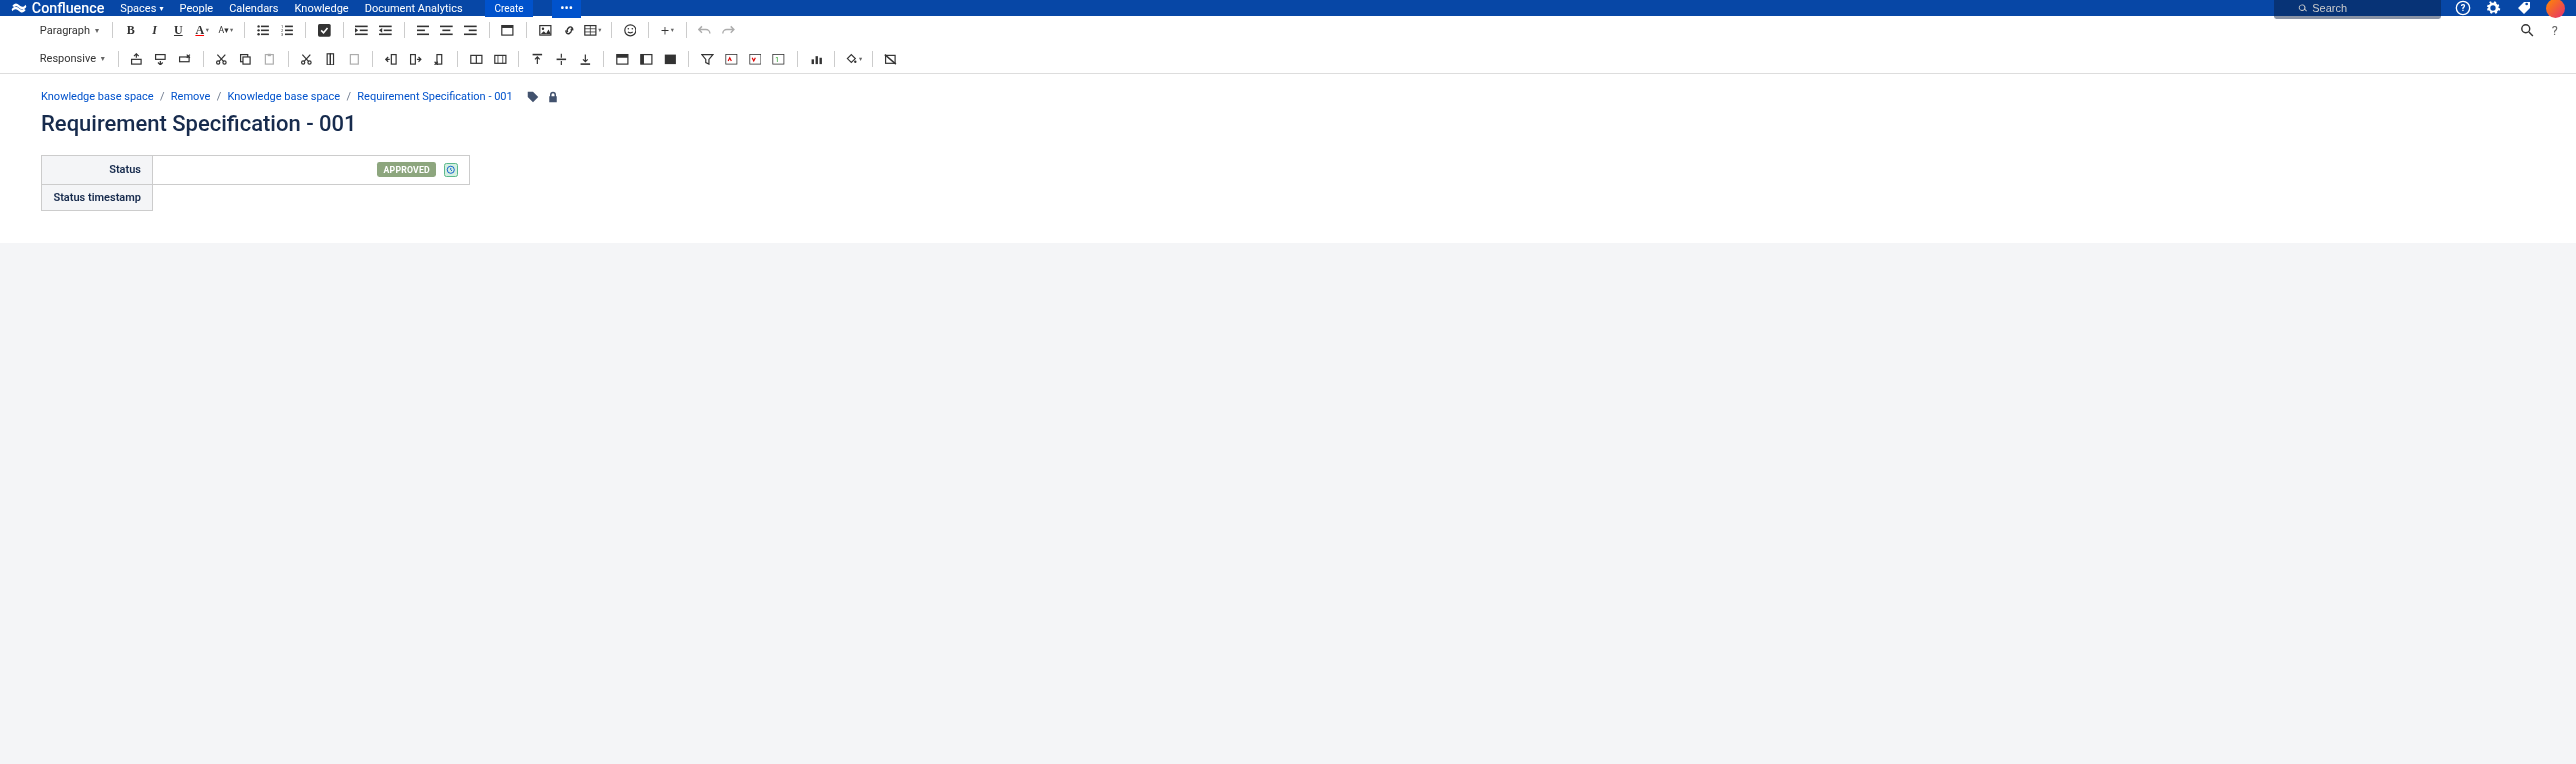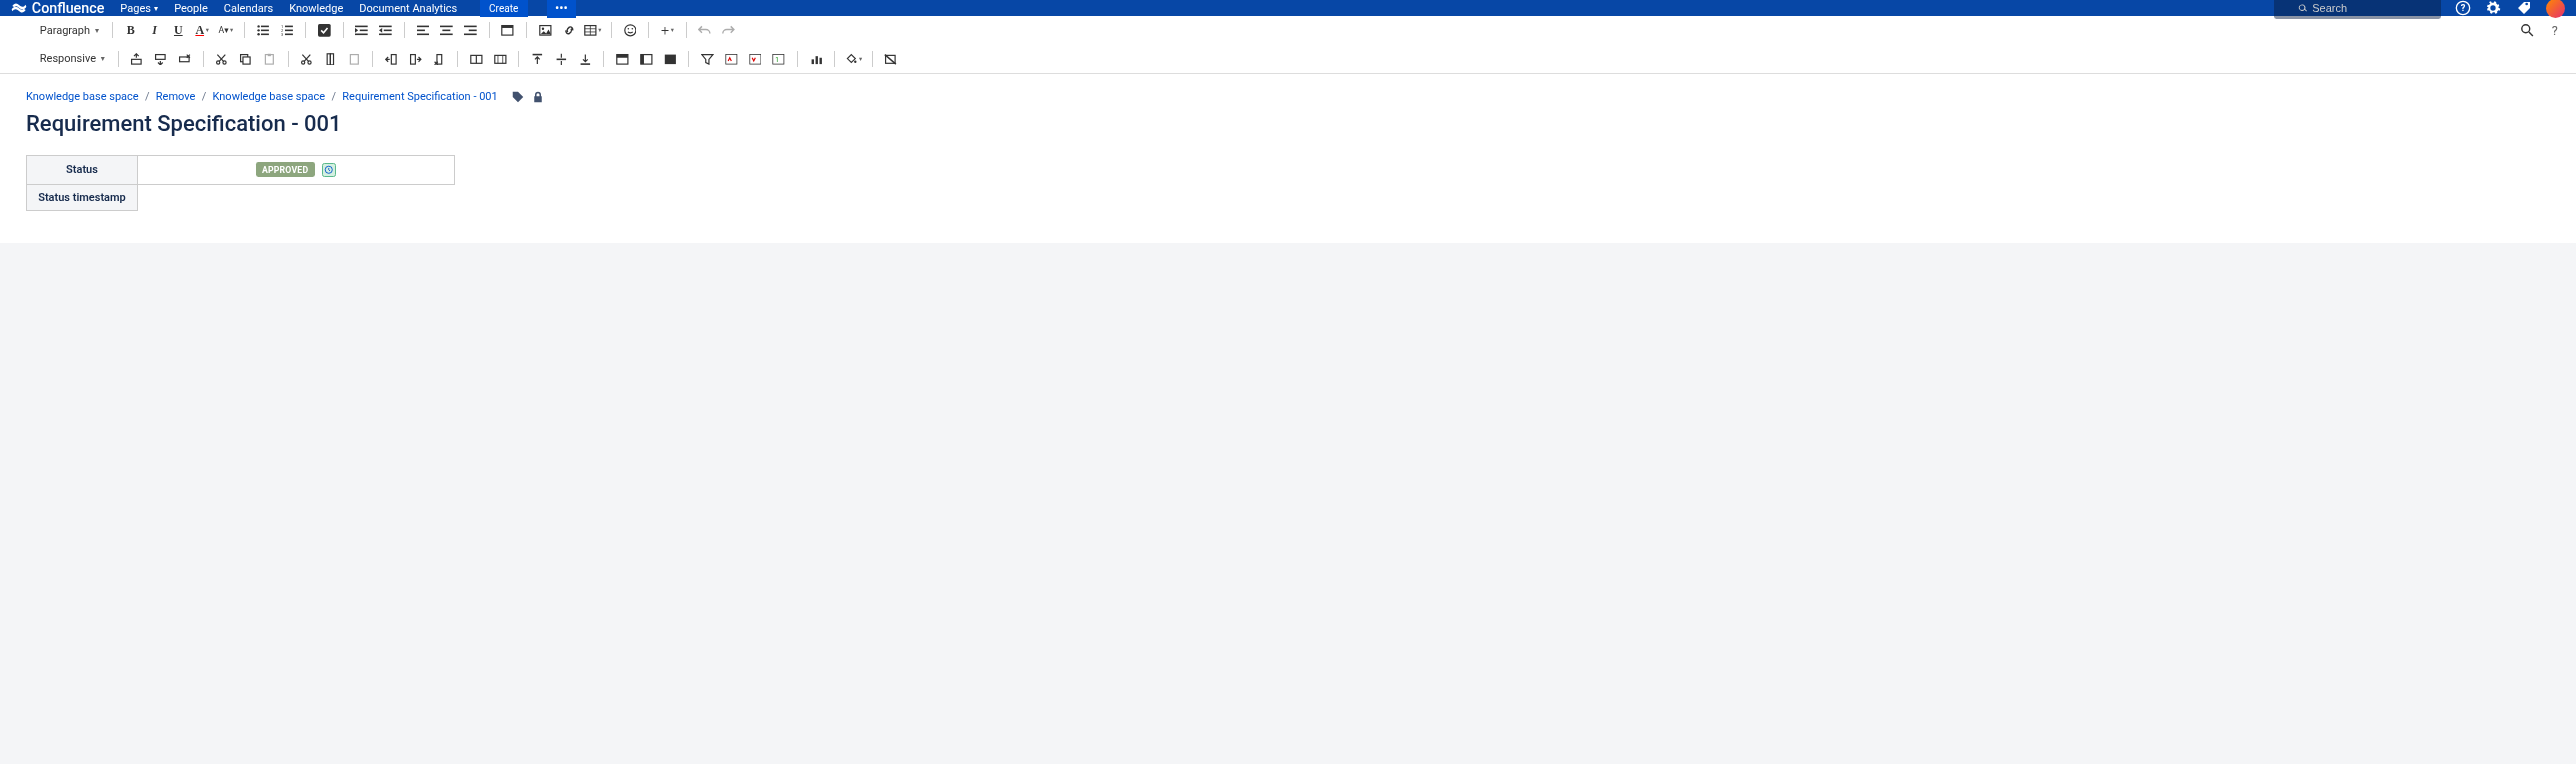--- a/index.html
+++ b/index.html
@@ -31,30 +31,30 @@
 .tool-sep { width: 0.8px; height: 16px; background: #ccc; margin: 0 4.8px; }
 .tool-dd { display: flex; align-items: center; gap: 4.8px; font-size: 11px; color: #333; cursor: pointer; padding: 3.2px 4.8px; }
 .tool-dd .chev { font-size: 8px; color: #666; }
 .tool-btn { width: 20.6px; height: 20.6px; display: flex; align-items: center; justify-content: center; cursor: pointer; color: #333; border-radius: 2.4px; }
 .tool-btn svg { width: 12.7px; height: 12.7px; fill: #333; }
 .tool-btn .ltr { font-size: 12px; font-weight: 600; font-family: Georgia, serif; }
 .tool-btn .chev-sm { font-size: 6.3px; margin-left: 1.6px; color: #666; }
 .tool-right { margin-left: auto; display: flex; gap: 6.3px; }
 
 
-.content { padding: 16px 26px 32px; }
+.content { padding: 16px 41px 32px; }
 .breadcrumbs { display: flex; align-items: center; gap: 6.3px; font-size: 11px; color: #0052CC; margin-bottom: 8px; }
 .breadcrumbs a { color: #0052CC; text-decoration: none; cursor: pointer; }
 .breadcrumbs .sep { color: #6B778C; }
 .bc-icons { display: flex; gap: 8px; margin-left: 8px; }
 .bc-icons svg { width: 12px; height: 12px; fill: #42526E; cursor: pointer; }
 .page-title { font-size: 22px; font-weight: 500; color: #172B4D; margin-bottom: 19px; }
 
 .status-table { border-collapse: collapse; }
-.status-table td, .status-table th { border: 0.8px solid #ccc; padding: 6.3px 11px; font-size: 11px; text-align: center; }
+.status-table td, .status-table th { border: 0.8px solid #ccc; padding: 6.3px 11px; font-size: 11px; text-align: right; }
 .status-table th { background: #f4f5f7; font-weight: 600; color: #172B4D; width: 111px; }
 .status-badge { display: inline-block; background: #8da67e; color: #fff; font-size: 8.7px; font-weight: 700; padding: 2.4px 6.3px; border-radius: 2.4px; text-transform: uppercase; letter-spacing: 0.2px; }
 .clock-icon { display: inline-flex; width: 14.3px; height: 14.3px; background: #d4f0e0; border: 0.8px solid #5bb98c; border-radius: 2.4px; align-items: center; justify-content: center; margin-left: 4.8px; vertical-align: middle; }
 .clock-icon svg { width: 9.5px; height: 9.5px; fill: #0052CC; }
 .p-btn { background: #f4f5f7; border: none; padding: 4.8px 9.5px; font-size: 11px; color: #172B4D; cursor: pointer; border-radius: 2.4px; display: flex; align-items: center; gap: 4.8px; }
 .p-select { background: #f4f5f7; border: none; padding: 4.8px 9.5px; font-size: 11px; color: #172B4D; cursor: pointer; border-radius: 2.4px; display: flex; align-items: center; gap: 24px; }
 .p-select .chev { font-size: 8.7px; color: #666; }
 .p-btn svg { width: 11px; height: 11px; fill: #42526E; }
 
 .tooltip { position: absolute; left: 365px; top: 211px; background: #fff; box-shadow: 0 3.2px 12.7px rgba(0,0,0,0.15); border-radius: 2.4px; width: 349px; padding: 8px; }
@@ -72,21 +72,21 @@
   <div class="topnav">
     <div class="logo">
       <svg viewBox="0 0 24 24">
           <path d="M2 17c2-3 5-4 8-2l4 3c3 2 6 0 8-3l-3-2c-1 2-3 2-5 1l-4-3c-3-2-7-1-9 3z"></path>
           <path d="M22 7c-2 3-5 4-8 2l-4-3C7 4 4 6 2 9l3 2c1-2 3-2 5-1l4 3c3 2 7 1 9-3z"></path>
         </svg>
       <span>Confluence</span>
     </div>
     <div class="nav-items">
       <div class="nav-item">
-          <span>Pages</span>
+          <span>Spaces</span>
           <span class="chev">▾</span>
         </div>
       <div class="nav-item">People</div>
       <div class="nav-item">Calendars</div>
       <div class="nav-item">Knowledge</div>
       <div class="nav-item">Document Analytics</div>
       <div class="create-btn">Create</div>
       <div class="more-btn"><span>•••</span></div>
     </div>
     <div class="spacer"></div>

